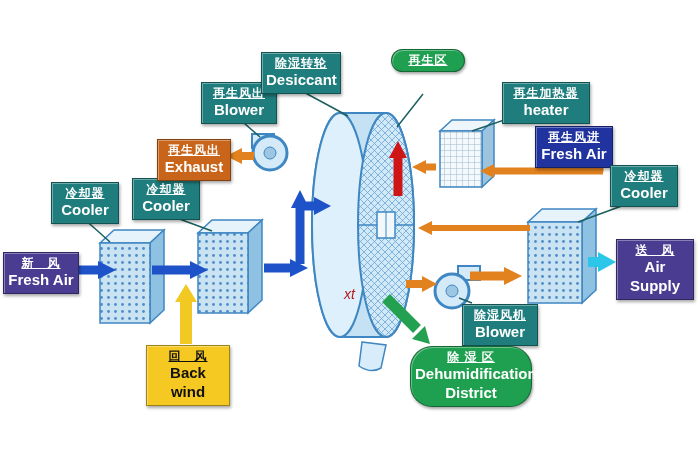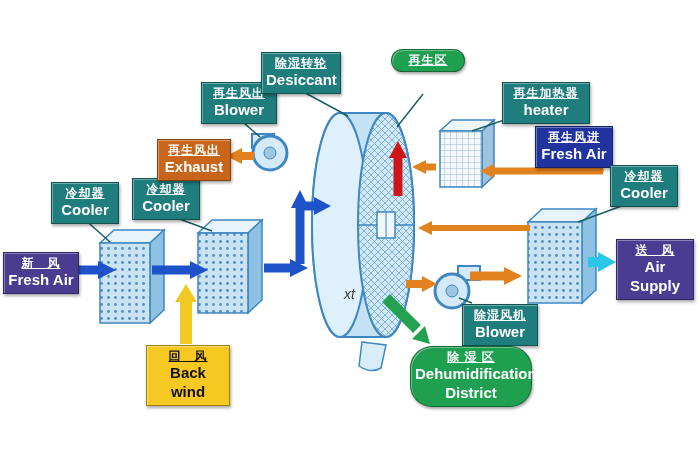--- a/index.html
+++ b/index.html
@@ -16,21 +16,21 @@
   .label .zh { display:block; font-size:12px; font-weight:bold; letter-spacing:1px; white-space:nowrap;text-decoration:underline; }
   .label .en { display:block; font-size:15px; font-weight:bold; }
   .teal   { background:#1f7d7d; color:#fff; }
   .purple { background:#4a3d91; color:#fff; }
   .orangebg { background:#c8651b; color:#fff; }
   .yellowbg { background:#f5c822; color:#111; }
   .greenbg  { background:#1fa050; color:#fff;border-radius:22px; }
   .navy   { background:#20339e; color:#fff; }
   #watermark {
     position:absolute; left:344px; top:286px; z-index:1;
-    color:#404040; font-size:14px; font-style:italic;
+    color:#b91c1c; font-size:14px; font-style:italic;
   }
 </style>
 </head>
 <body>
 
 <div id="stage">
 
   <svg id="diagram-svg" width="700" height="451" viewBox="0 0 700 451">
     <defs>
       <pattern id="dots" width="7" height="7" patternUnits="userSpaceOnUse">

